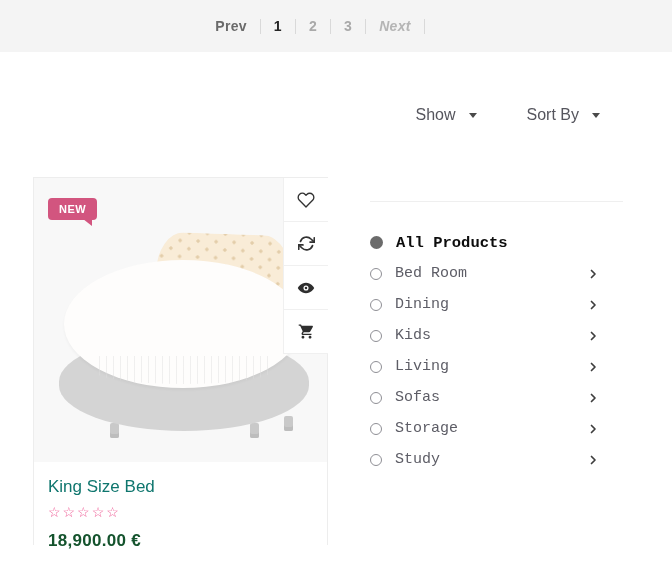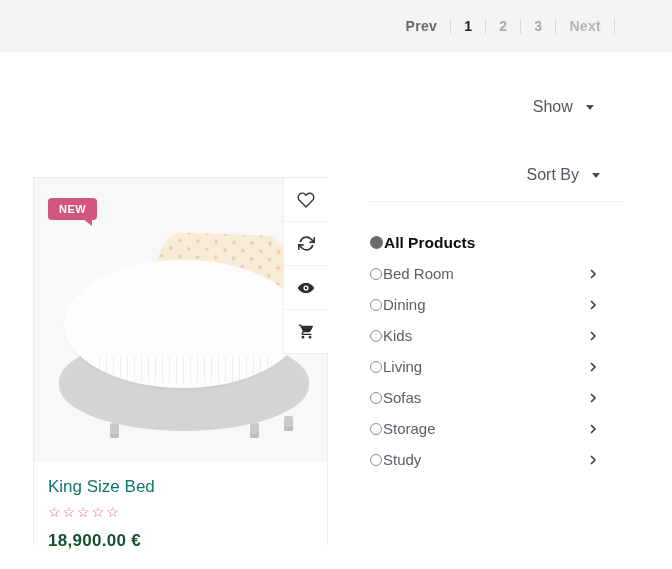--- a/index.html
+++ b/index.html
@@ -9,36 +9,36 @@
     background:#ffffff;
     position:relative;
     overflow:hidden;
     color:#333;
   }
 
   
   .topbar {
     position:absolute; top:0; left:0; right:0; height:52px;
     background:#f4f4f4;
-    display:flex; align-items:center; justify-content:flex-end;
+    display:flex; align-items:center; justify-content:center;
     padding-right:44px;
     padding-left:25px;
   }
   .pagination { display:flex; align-items:center; font-size:14px; font-weight:bold; letter-spacing:.3px; }
   .pagination .sep { width:1px; height:15px; background:#d9d9d9; margin:0 13px; }
   .pg-prev { color:#6a6a6a; cursor:pointer; }
   .pg-page { color:#a9a9a9; cursor:pointer; }
   .pg-page.active { color:#252525; }
-  .pg-next { color:#b5b5b5; cursor:pointer; }
+  .pg-next { color:#b5b5b5; cursor:pointer;font-style:italic; }
 
   
   .toolbar {
-    position:absolute; top:98px; right:72px;
+    position:absolute; top:106px; right:72px;
     display:flex; align-items:center; gap:50px;
-    font-size:16px; color:#55555d;flex-direction:column;
+    font-size:16px; color:#55555d;
   }
   .dropdown { display:flex; align-items:center; gap:13px; cursor:pointer; }
   .caret {
     width:0; height:0; display:inline-block;
     border-left:4px solid transparent;
     border-right:4px solid transparent;
     border-top:5px solid #4a4a4a;
   }
 
   
@@ -109,22 +109,22 @@
   .product-name { font-size:17px; color:#0f766e; margin-bottom:7px; cursor:pointer; }
   .product-stars { font-size:14px; color:#ee5a94; letter-spacing:2px; margin-bottom:11px; }
   .product-price { font-size:17px; font-weight:bold; color:#14532d; letter-spacing:.3px; }
 
   
   .sidebar { position:absolute; left:370px; top:186px; width:253px; }
   .sidebar-title { font-size:14px; color:#34343e; letter-spacing:1.3px; }
   .sidebar-divider { height:1px; background:#efefef; margin-top:15px; }
   .cat-list { margin-top:25px; }
   .cat-row {
-    display:flex; align-items:center; gap:1px;
-    height:31px; cursor:pointer; font-size:15px; color:#5d5d66;
+    display:flex; align-items:center; gap:13px;
+    height:31px; cursor:pointer; font-size:15px; color:#5d5d66;font-family:Liberation Mono, monospace;
   }
   .cat-row.selected { font-weight:bold; color:#0d0d0d; font-size:15.5px; }
   .bullet-filled {
     width:13px; height:13px; border-radius:50%; background:#6b6b6b; flex:0 0 auto;
   }
   .radio-empty {
     width:12px; height:12px; border-radius:50%; border:1.5px solid #8f8f95;
     background:transparent; flex:0 0 auto;
   }
   .cat-chevron { margin-left:auto; margin-right:24px; display:flex; }

